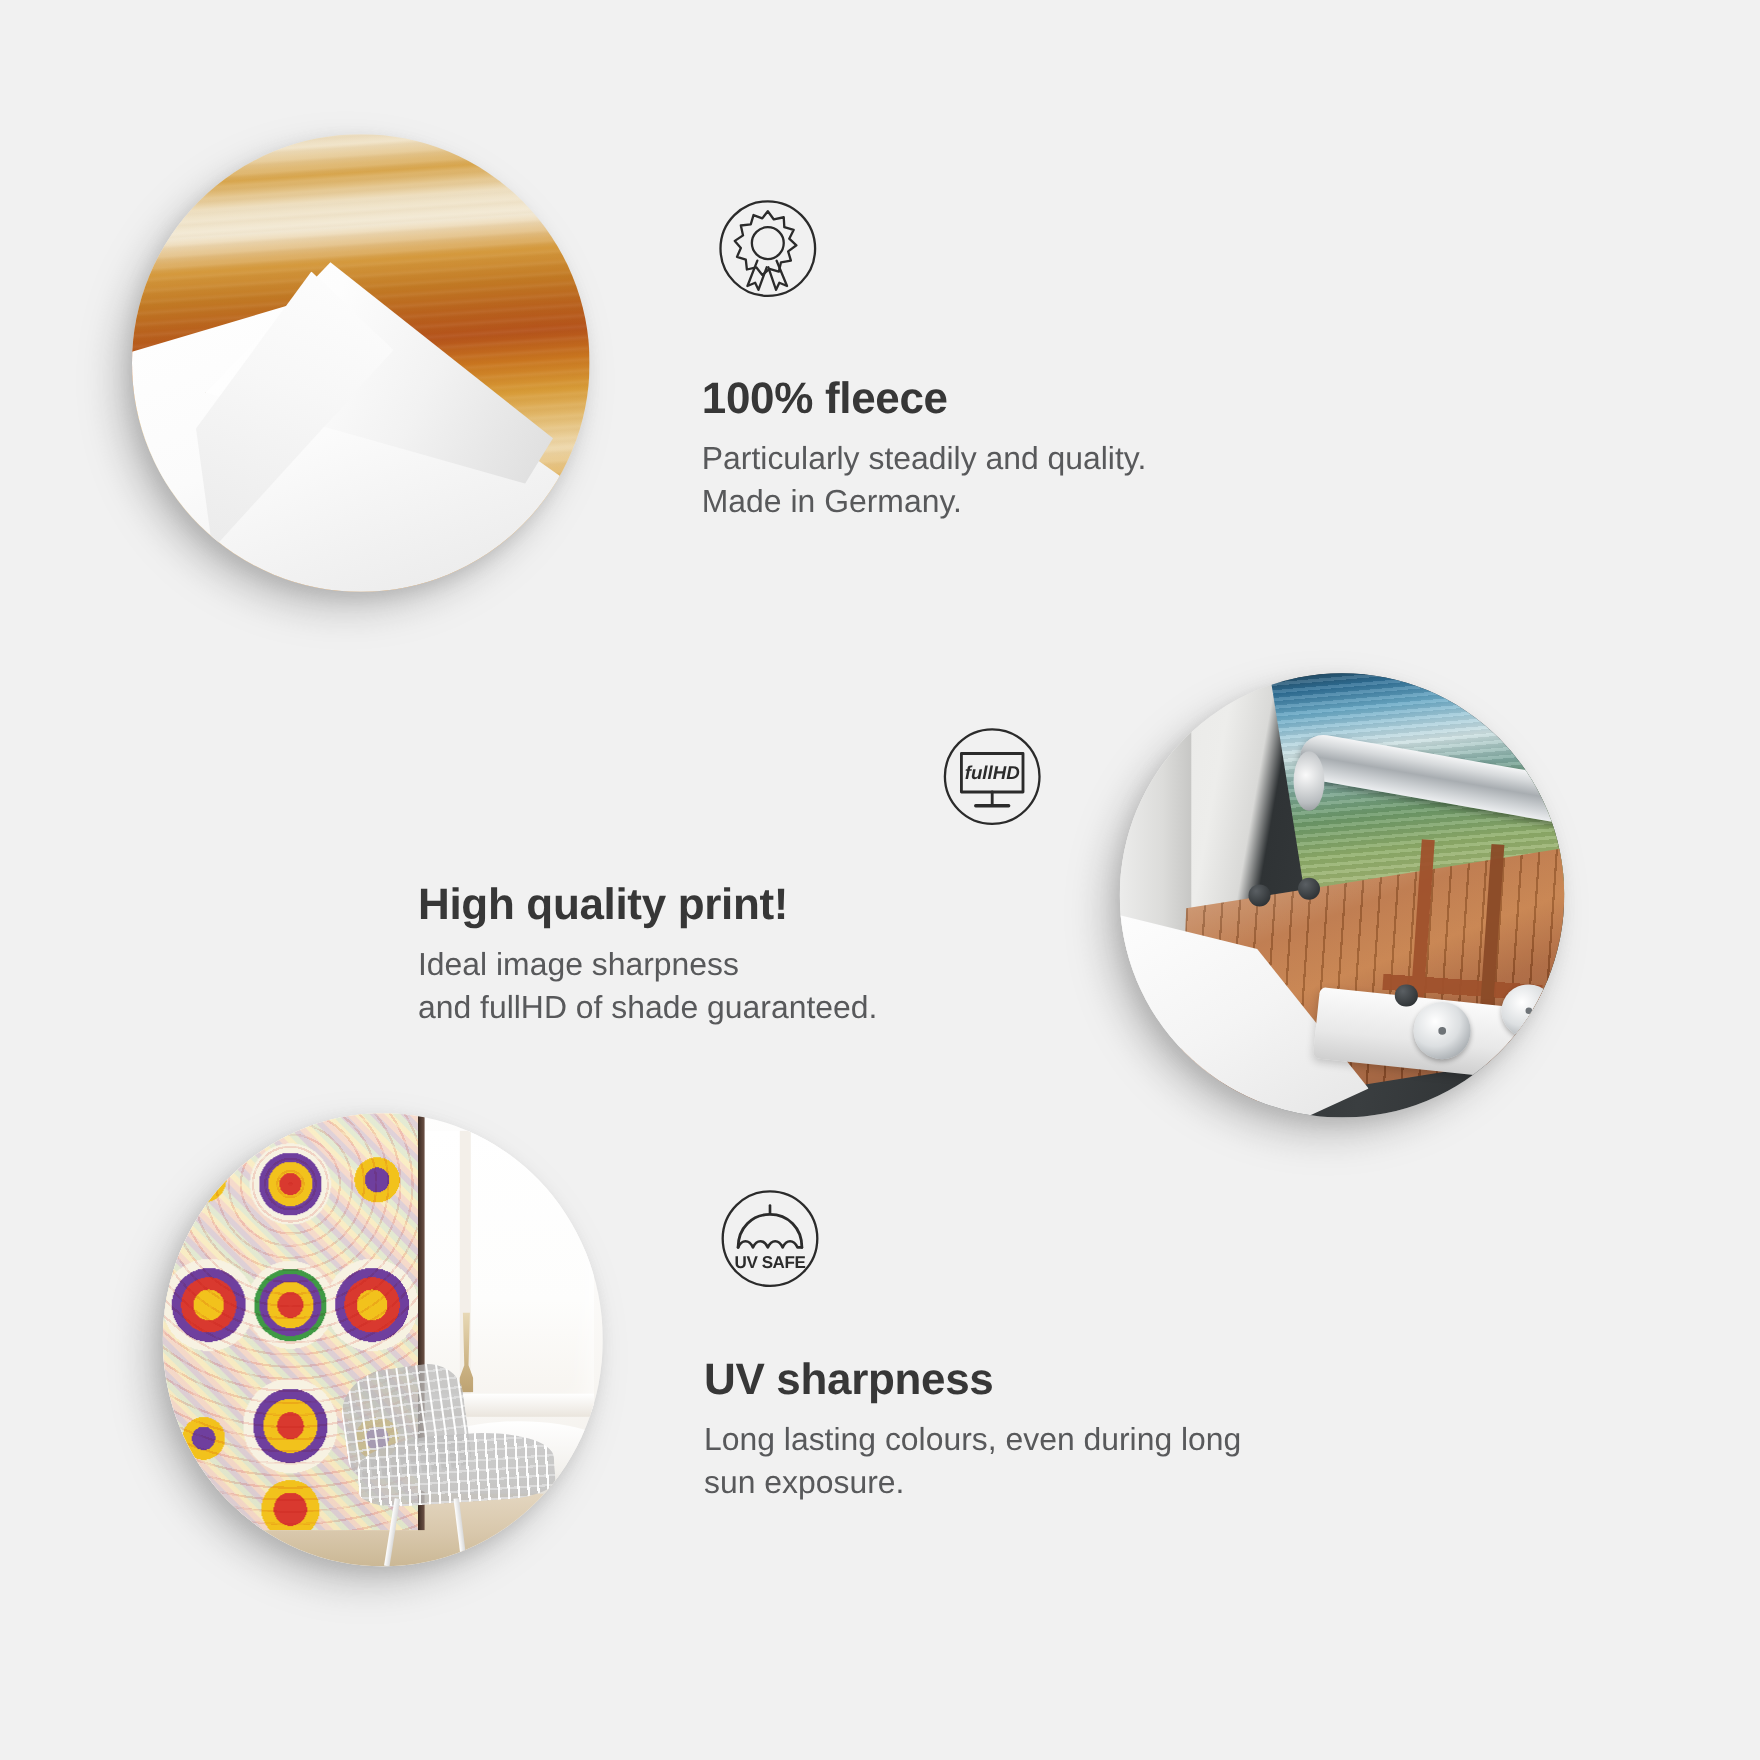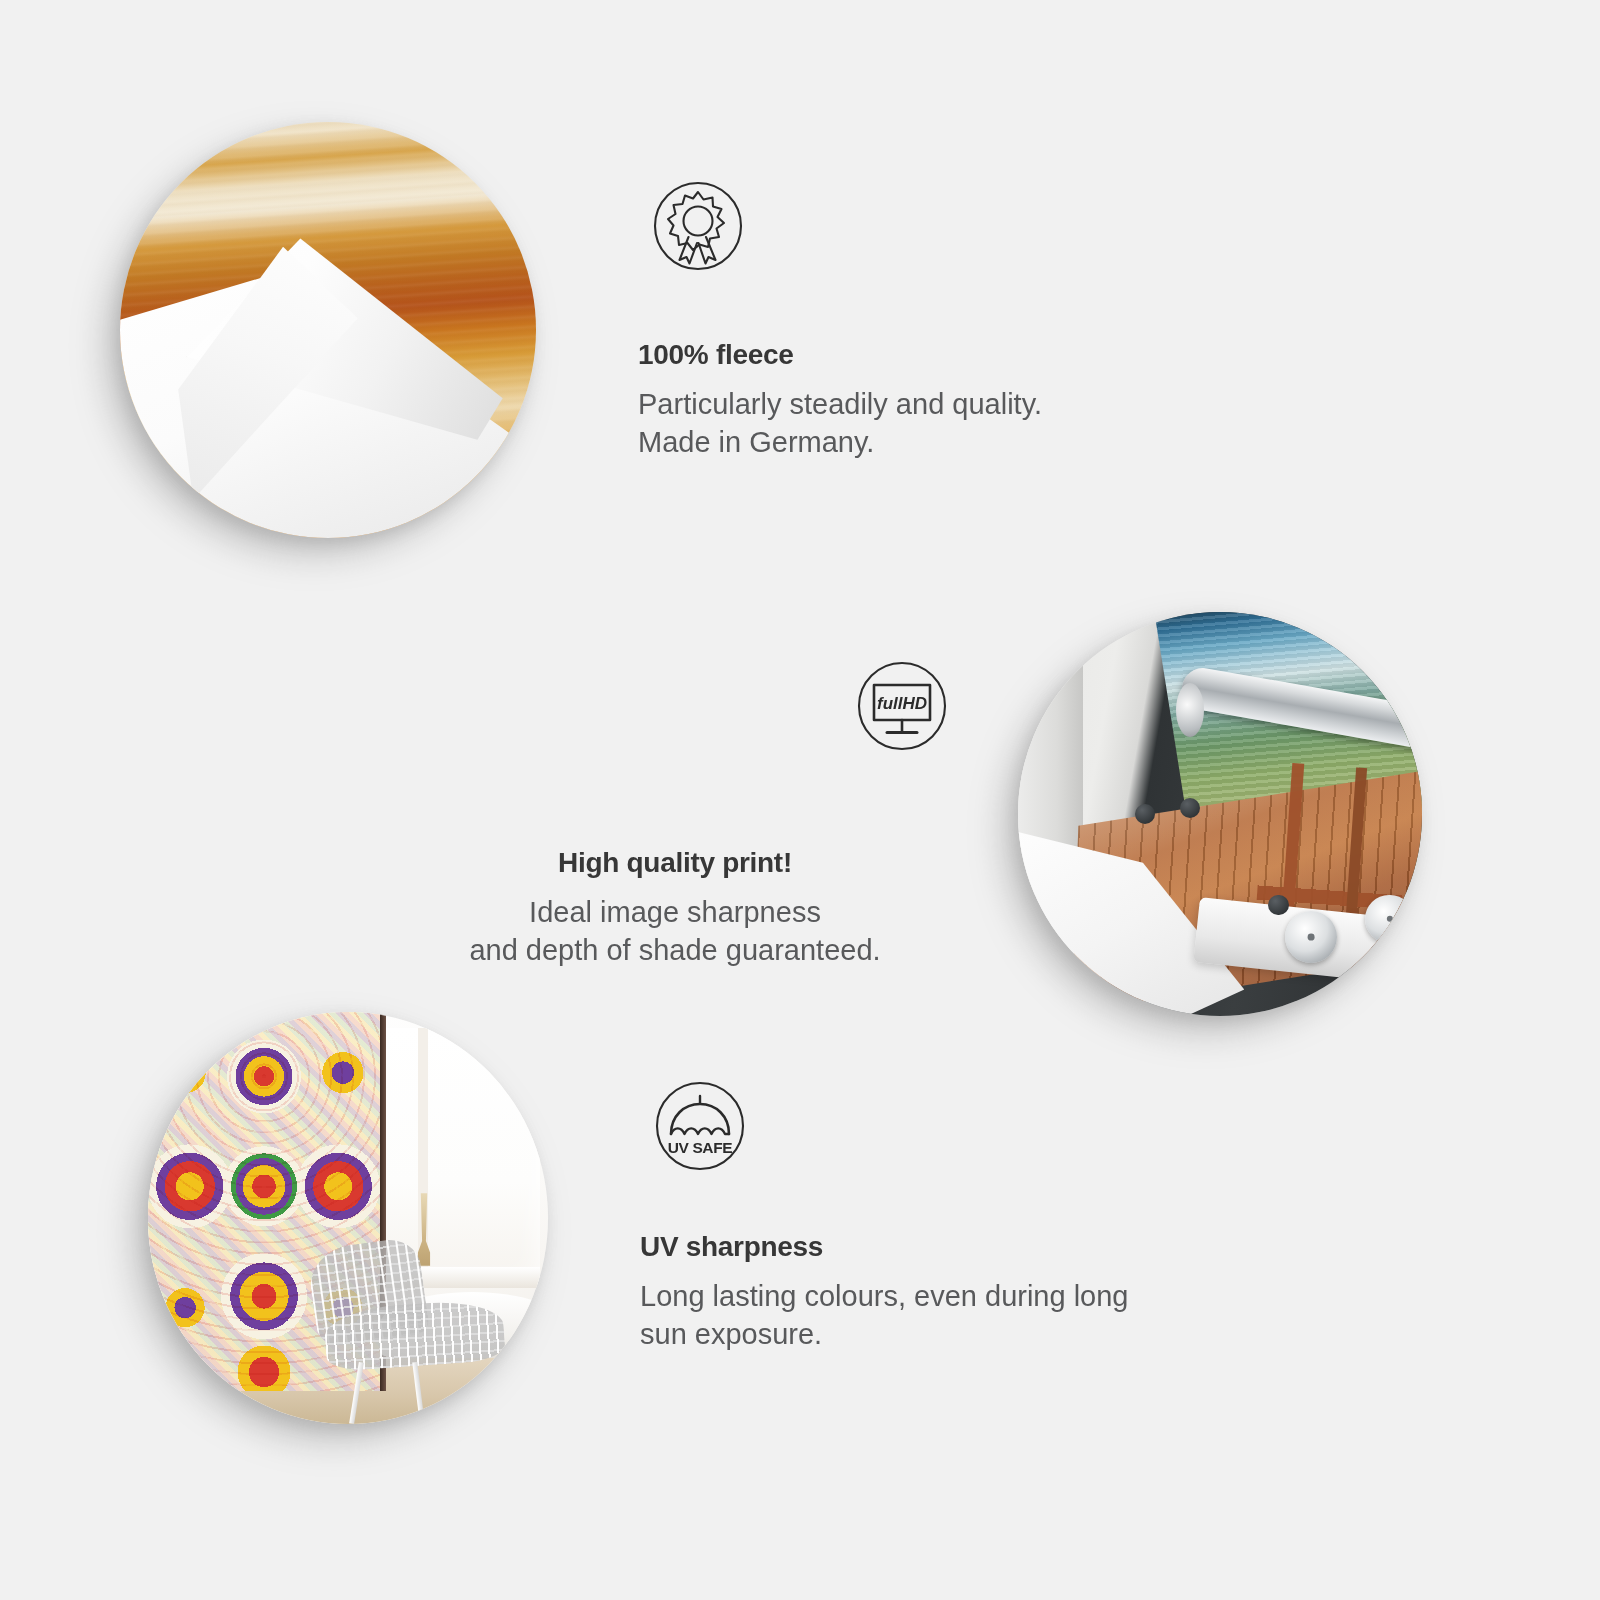--- a/index.html
+++ b/index.html
@@ -284,37 +284,37 @@
   }
   .icon-badge svg { display:block; width:100%; height:100%; }
 
   #icon-fleece  { left: 648px; top: 176px; }
   #icon-print   { left: 852px; top: 656px; text-decoration: underline; }
   #icon-uv      { left: 650px; top: 1076px; }
 
   
   .text-block { position: absolute; }
   .feat-title {
-    font-size: 28px;
+    font-size: 40px;
     font-weight: bold;
     color: #373737;
     letter-spacing: -0.3px;
     margin: 0 0 14px 0;
     line-height: 1.1;
   }
   .feat-desc {
     font-size: 29px;
     color: #58595b;
     line-height: 1.33;
     margin: 0;
     white-space: pre-line;
   }
 
   #text-fleece { left: 638px; top: 340px; width: 600px; text-align: left; }
-  #text-print  { left: 380px; top: 800px; width: 590px; text-align: center; margin-top: 48px; }
+  #text-print  { left: 380px; top: 800px; width: 590px; text-align: left; }
   #text-uv     { left: 640px; top: 1232px; width: 660px; text-align: left; }
 </style>
 </head>
 <body>
 
 <div class="stage">
 
   <div class="photo-circle" id="photo-fleece">
     <div class="photo-inner">
       <div class="fleece-bg"></div>
@@ -372,21 +372,21 @@
       <rect x="22" y="29" width="56" height="35" stroke-width="2.6"></rect>
       <path d="M50 64 L50 75" stroke-width="2.6"></path>
       <path d="M35 76.5 L65 76.5" stroke-width="3"></path>
       <text x="50" y="52.5" text-anchor="middle" font-family="'Liberation Sans', sans-serif" font-size="17" font-style="italic" font-weight="bold" fill="#2b2b2b" stroke="none">fullHD</text>
     </svg>
   </div>
 
   <div class="text-block" id="text-print">
     <h2 class="feat-title">High quality print!</h2>
     <p class="feat-desc">Ideal image sharpness
-and depth of shade guaranteed.</p>
+and fullHD of shade guaranteed.</p>
   </div>
 
   <div class="photo-circle" id="photo-mandala">
     <div class="photo-inner">
       <div class="mn-room"></div>
       <div class="mn-floor"></div>
       <div class="mn-window"></div>
       <div class="mn-windowframe"></div>
       <div class="mn-sill"></div>
       <div class="mn-candle"></div>

